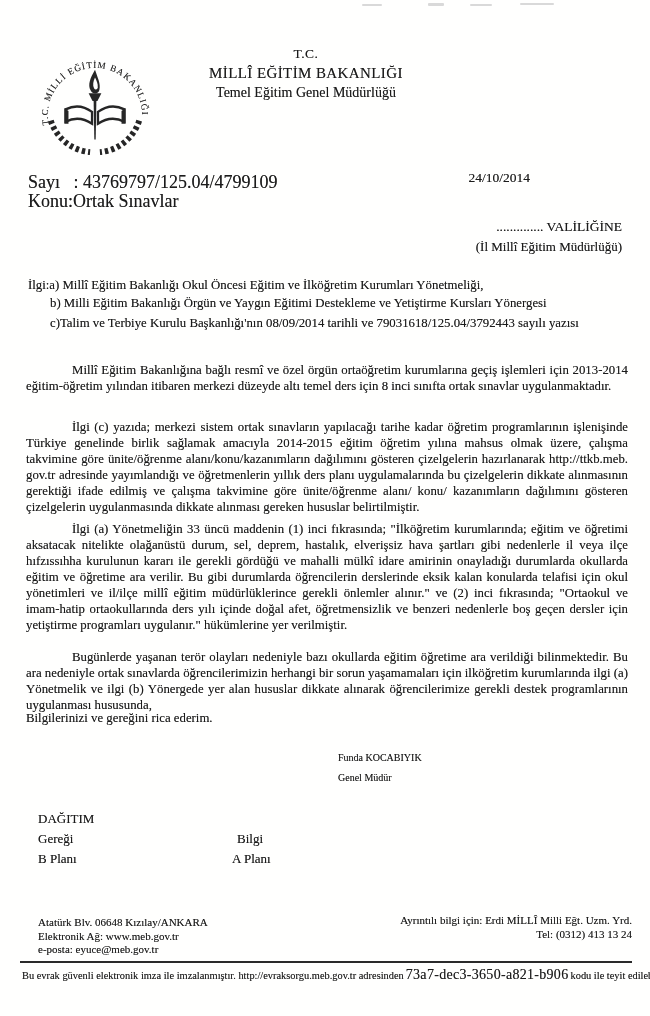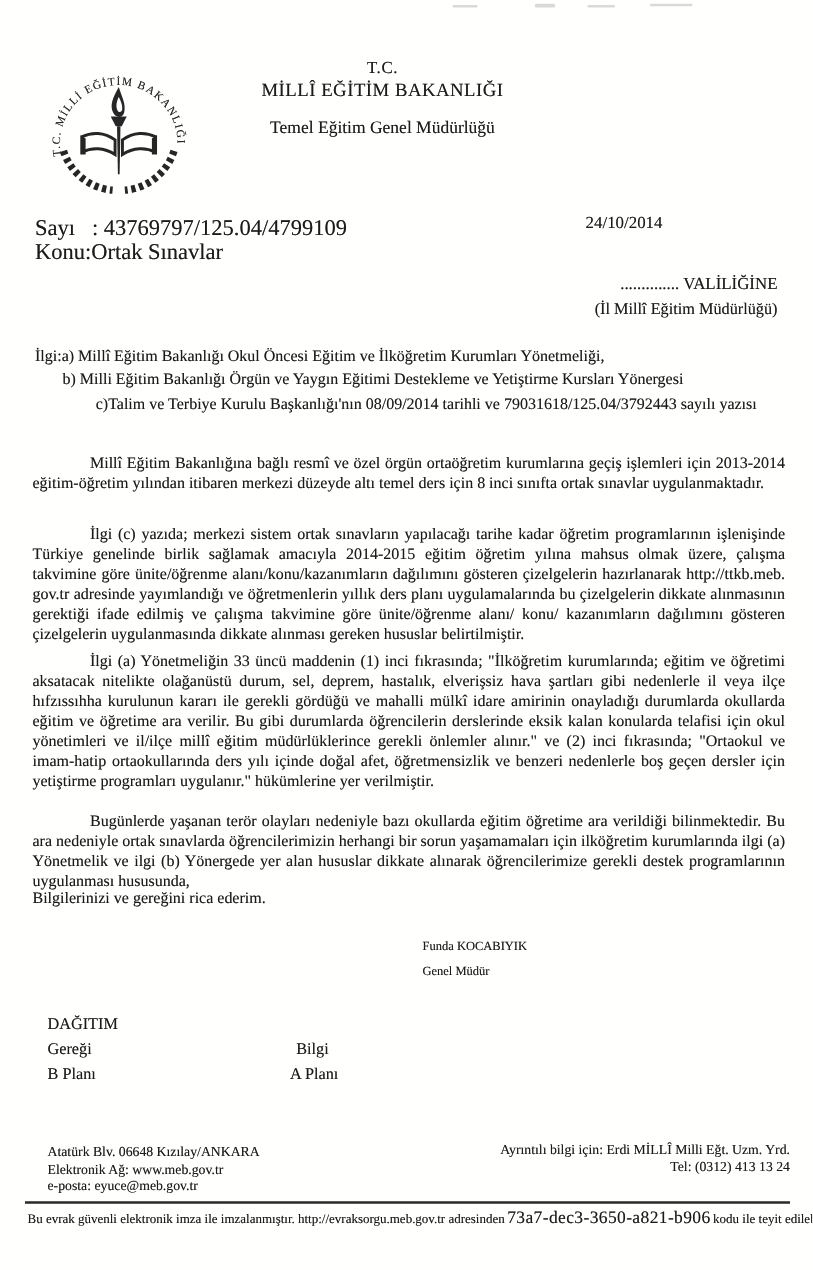--- a/index.html
+++ b/index.html
@@ -12,37 +12,37 @@
   .abs { position:absolute; }
 
   
   .artifact { position:absolute; background:#d9d9d9; border-radius:1px; }
 
   
   .logo { left:36px; top:50px; width:118px; height:110px; }
   .head-block { left:0; top:46px; width:612px; text-align:center; }
   .head-tc { font-size:13.5px; letter-spacing:0.5px; }
   .head-ministry { font-size:15px; letter-spacing:0.4px; margin-top:3px; }
-  .head-dept { font-size:14px; margin-top:13px; }
+  .head-dept { font-size:14px; margin-top:3px; }
 
   
   .ref { font-size:18px; white-space:pre; }
   .ref-sayi { left:28px; top:172px; }
   .ref-konu { left:28px; top:191px; }
   .ref-date { left:430px; top:170px; width:100px; text-align:right; font-size:13.5px; }
 
   
   .addr { left:0; top:219px; width:622px; text-align:right; font-size:13.5px; }
   .addr-line2 { margin-top:4px; font-size:13px; }
 
   
   .ilgi { left:28px; width:604px; font-size:12.8px; }
   .ilgi-a { top:278px; white-space:nowrap; }
   .ilgi-b { top:296px; padding-left:22px; white-space:nowrap; }
-  .ilgi-c { top:314px; text-indent:22px; line-height:18px; text-align:center; }
+  .ilgi-c { top:314px; text-indent:22px; line-height:18px; text-align:left; }
 
   
   .para {
     left:26px; width:602px; font-size:12.8px; line-height:16px;
     text-align:justify; text-indent:46px;
   }
   .p1 { top:362px; }
   .p2 { top:419px; }
   .p3 { top:521px; }
   .p4 { top:649px; }

